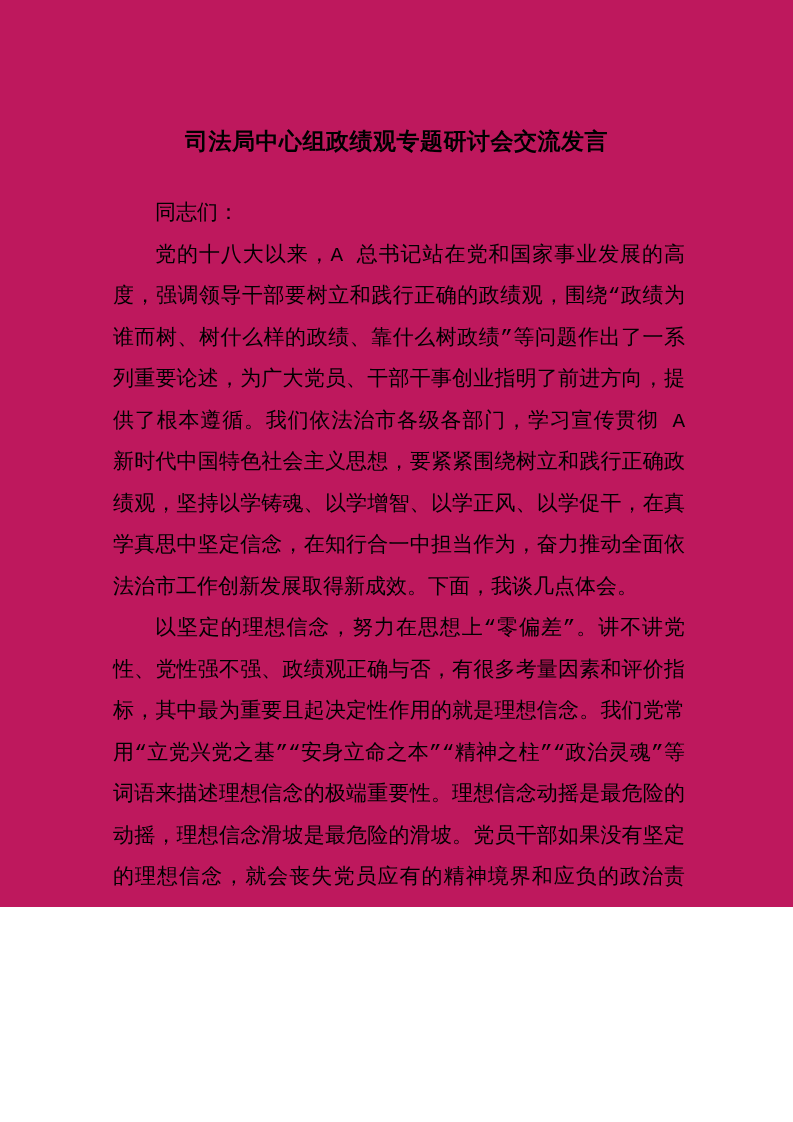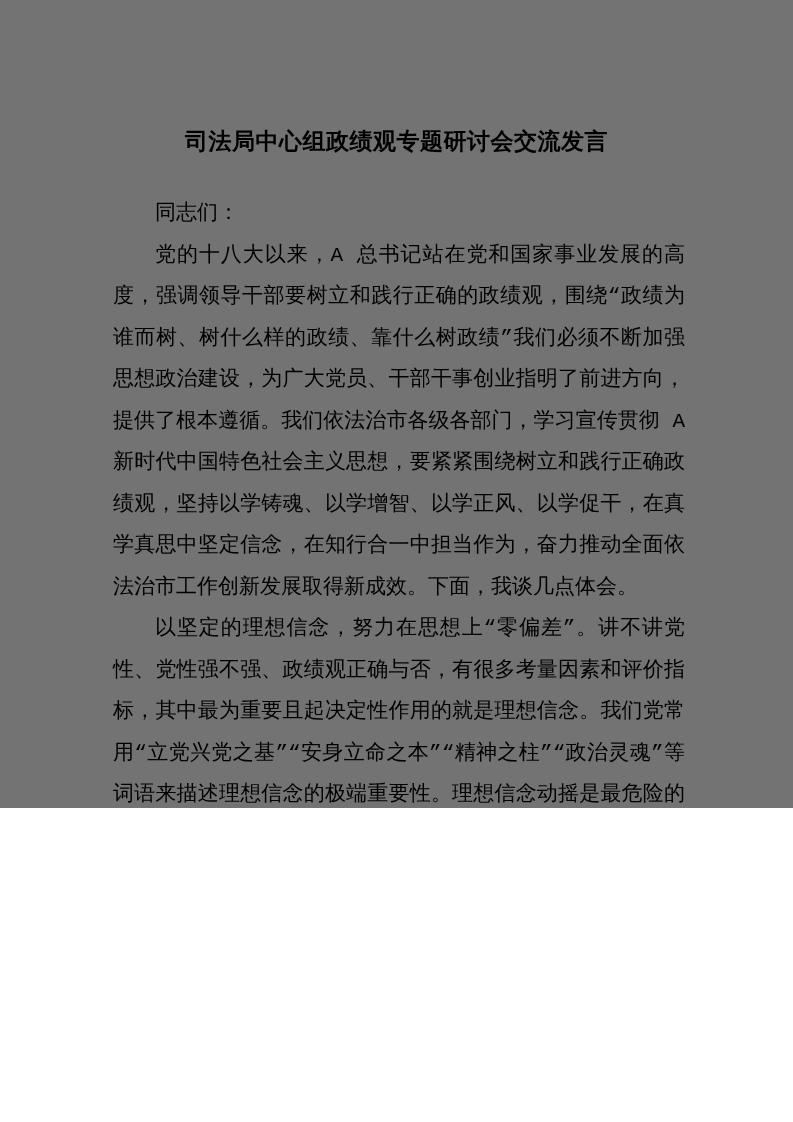--- a/index.html
+++ b/index.html
@@ -3,22 +3,22 @@
 <meta charset="utf-8">
 <style>
   html, body {
     margin: 0;
     padding: 0;
     background: #ffffff;
   }
   .page {
     position: relative;
     width: 793px;
-    height: 808px;
-    background: #737373;
+    height: 907px;
+    background: #be185d;
     color: #000000;
     overflow: hidden;
   }
   .doc-title {
     margin: 0;
     padding: 124px 90px 0 90px;
     text-align: center;
     font-family: "Liberation Serif", "DejaVu Serif", serif;
     font-weight: 700;
     font-size: 23px;
@@ -42,16 +42,16 @@
     font-family: Liberation Mono, monospace;
   }
 </style>
 </head>
 <body>
 
 <div class="page">
   <h1 class="doc-title">司法局中心组政绩观专题研讨会交流发言</h1>
   <div class="doc-body">
     <p>同志们：</p>
-    <p>党的十八大以来，A 总书记站在党和国家事业发展的高度，强调领导干部要树立和践行正确的政绩观，围绕“政绩为谁而树、树什么样的政绩、靠什么树政绩”我们必须不断加强思想政治建设，为广大党员、干部干事创业指明了前进方向，提供了根本遵循。我们依法治市各级各部门，学习宣传贯彻 A 新时代中国特色社会主义思想，要紧紧围绕树立和践行正确政绩观，坚持以学铸魂、以学增智、以学正风、以学促干，在真学真思中坚定信念，在知行合一中担当作为，奋力推动全面依法治市工作创新发展取得新成效。下面，我谈几点体会。</p>
+    <p>党的十八大以来，A 总书记站在党和国家事业发展的高度，强调领导干部要树立和践行正确的政绩观，围绕“政绩为谁而树、树什么样的政绩、靠什么树政绩”等问题作出了一系列重要论述，为广大党员、干部干事创业指明了前进方向，提供了根本遵循。我们依法治市各级各部门，学习宣传贯彻 A 新时代中国特色社会主义思想，要紧紧围绕树立和践行正确政绩观，坚持以学铸魂、以学增智、以学正风、以学促干，在真学真思中坚定信念，在知行合一中担当作为，奋力推动全面依法治市工作创新发展取得新成效。下面，我谈几点体会。</p>
     <p>以坚定的理想信念，努力在思想上“零偏差”。讲不讲党性、党性强不强、政绩观正确与否，有很多考量因素和评价指标，其中最为重要且起决定性作用的就是理想信念。我们党常用“立党兴党之基”“安身立命之本”“精神之柱”“政治灵魂”等词语来描述理想信念的极端重要性。理想信念动摇是最危险的动摇，理想信念滑坡是最危险的滑坡。党员干部如果没有坚定的理想信念，就会丧失党员应有的精神境界和应负的政治责任，就会把个人的利益、名誉、权力、地位看得很重，甚至千方百计规避或逾越党的纪律，最终走上违纪违法的邪路。我们必须不断加强思想政治建设，切实解决好世界观、人生观、价值观这个总开关问题，强化理论武装、坚定理想信念、增强政治定力，奋力走好新时代赶考之路。A 总书记强调，“只有党性坚强、摒</p>
   </div>
 </div>
 
 </body></html>

